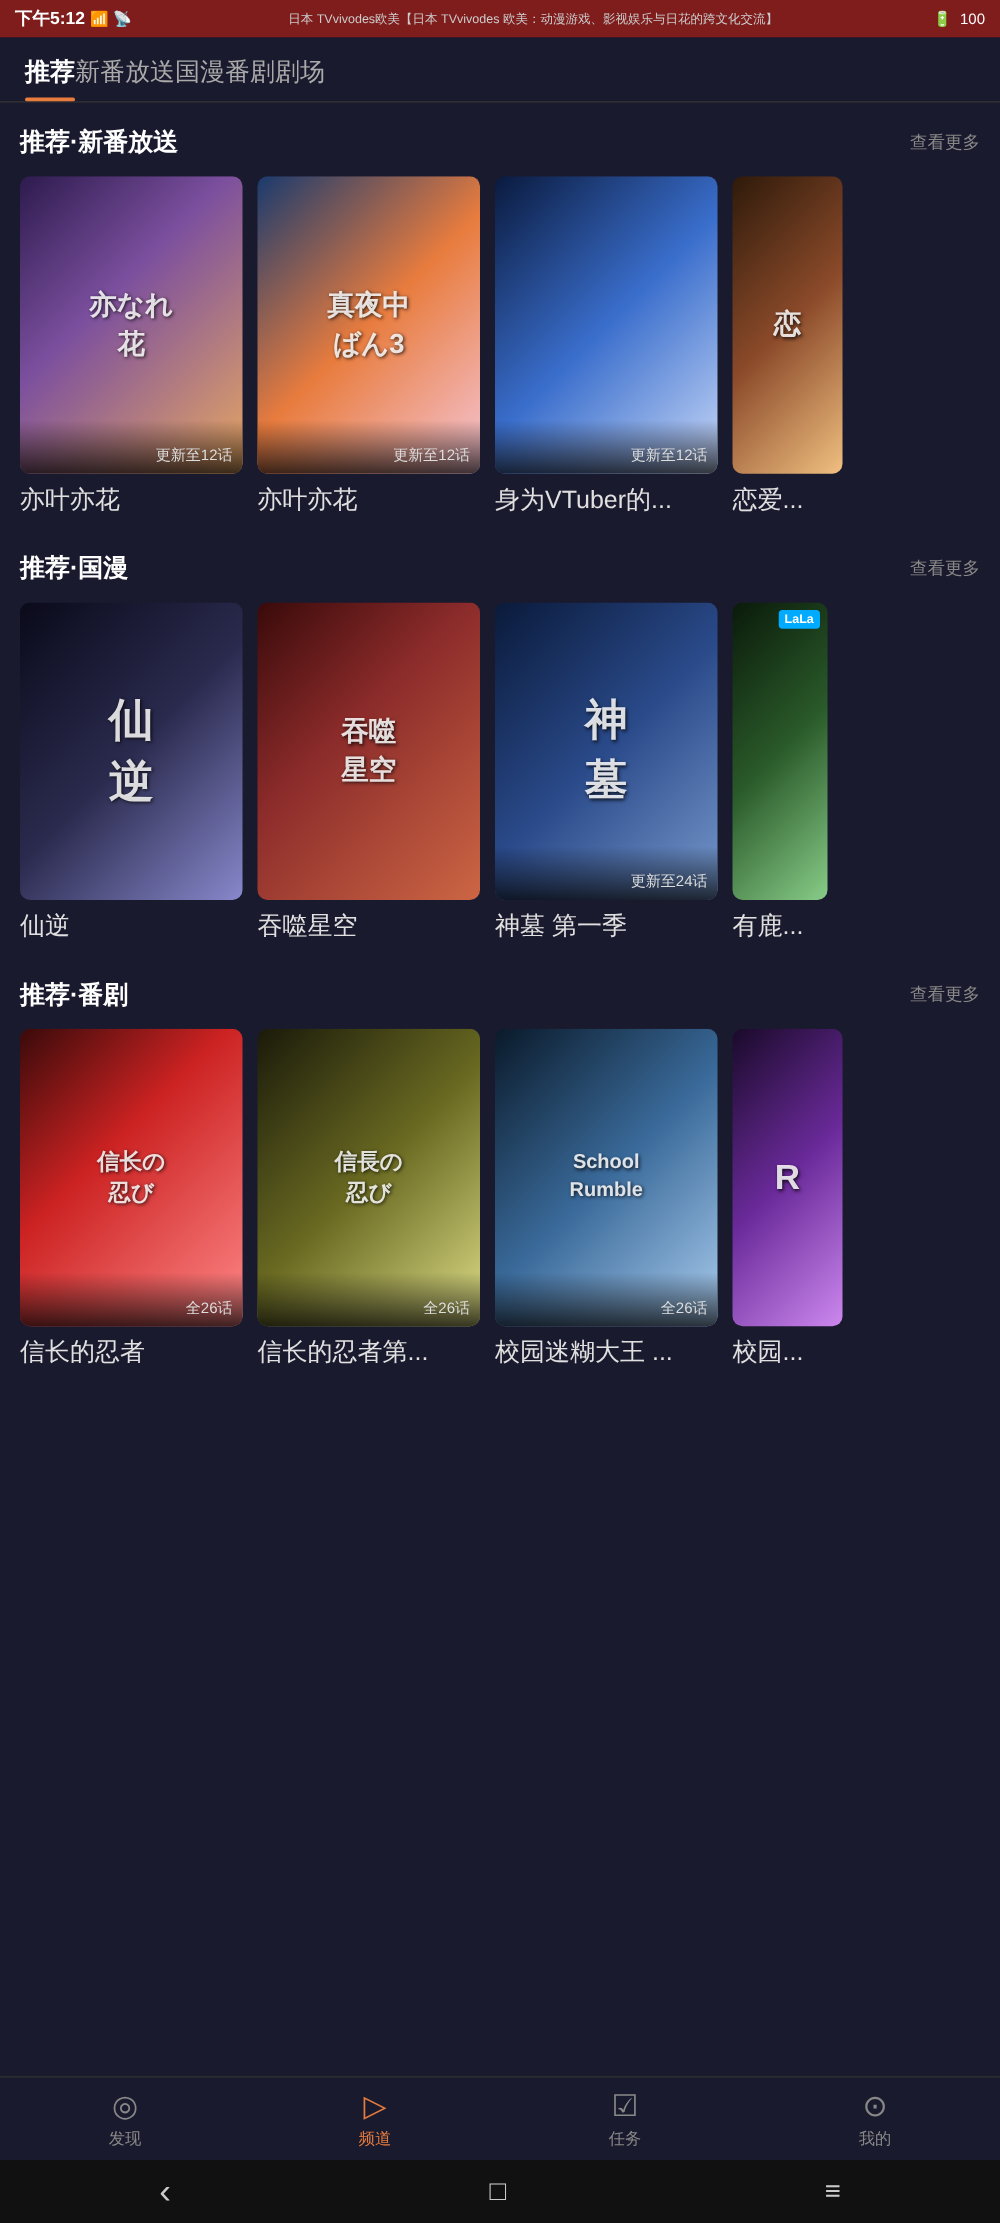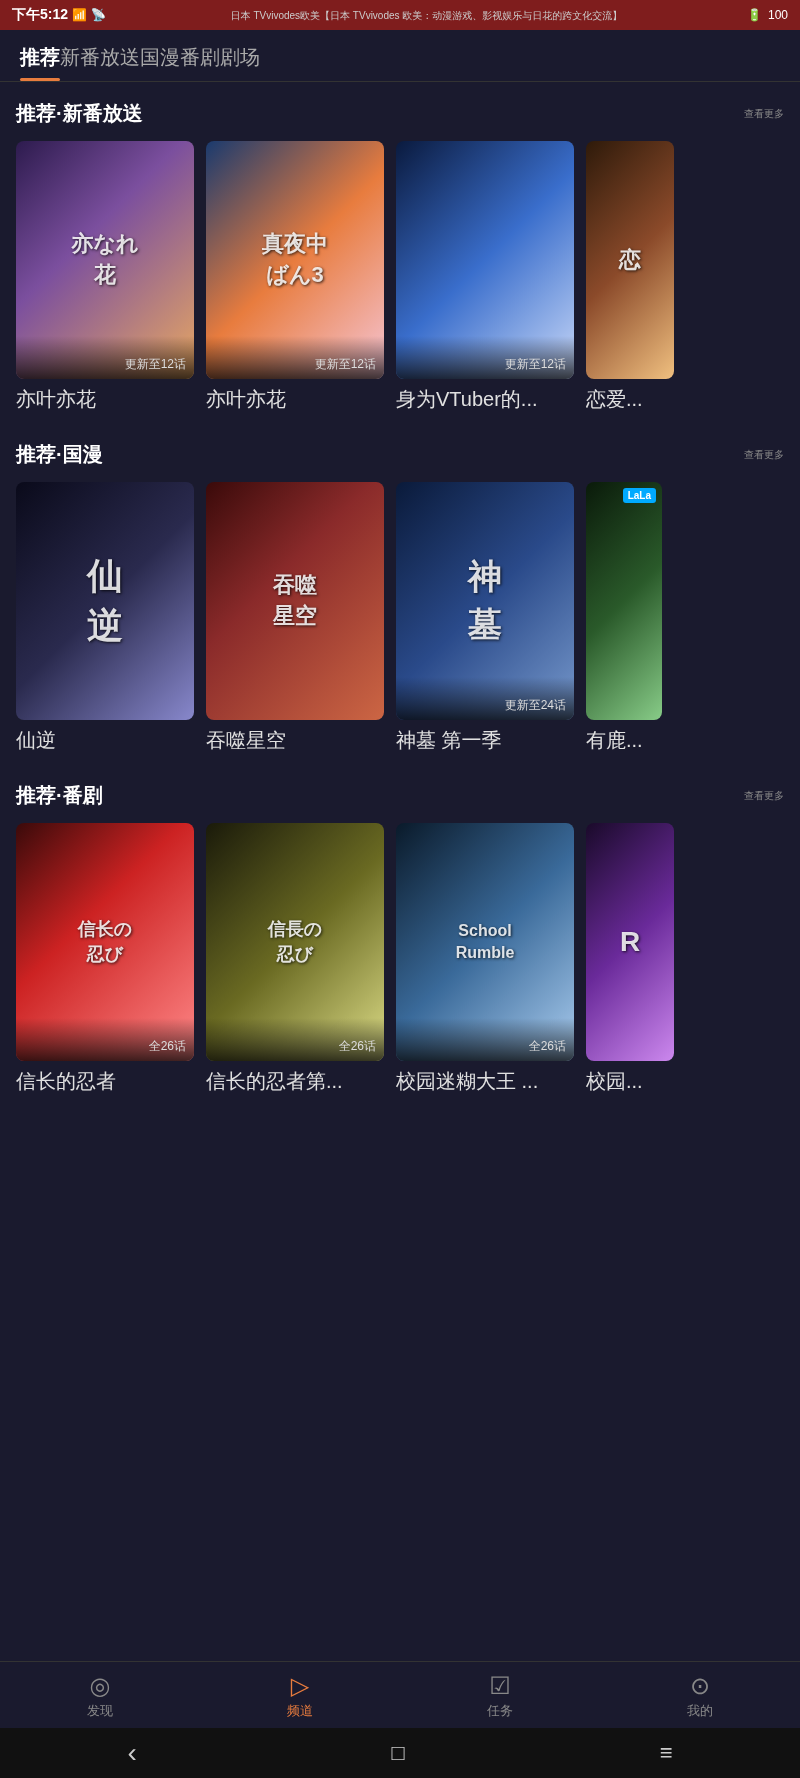--- a/index.html
+++ b/index.html
@@ -62,21 +62,21 @@
       justify-content: space-between;
       align-items: center;
       margin-bottom: 14px;
     }
     .section-title {
       font-size: 20px;
       font-weight: bold;
       color: #fff;
     }
     .section-more {
-      font-size: 10px;
+      font-size: 14px;
       color: #888;
       cursor: pointer;
     }
 
     
     .scroll-row {
       display: flex;
       gap: 12px;
       overflow: hidden;
     }

